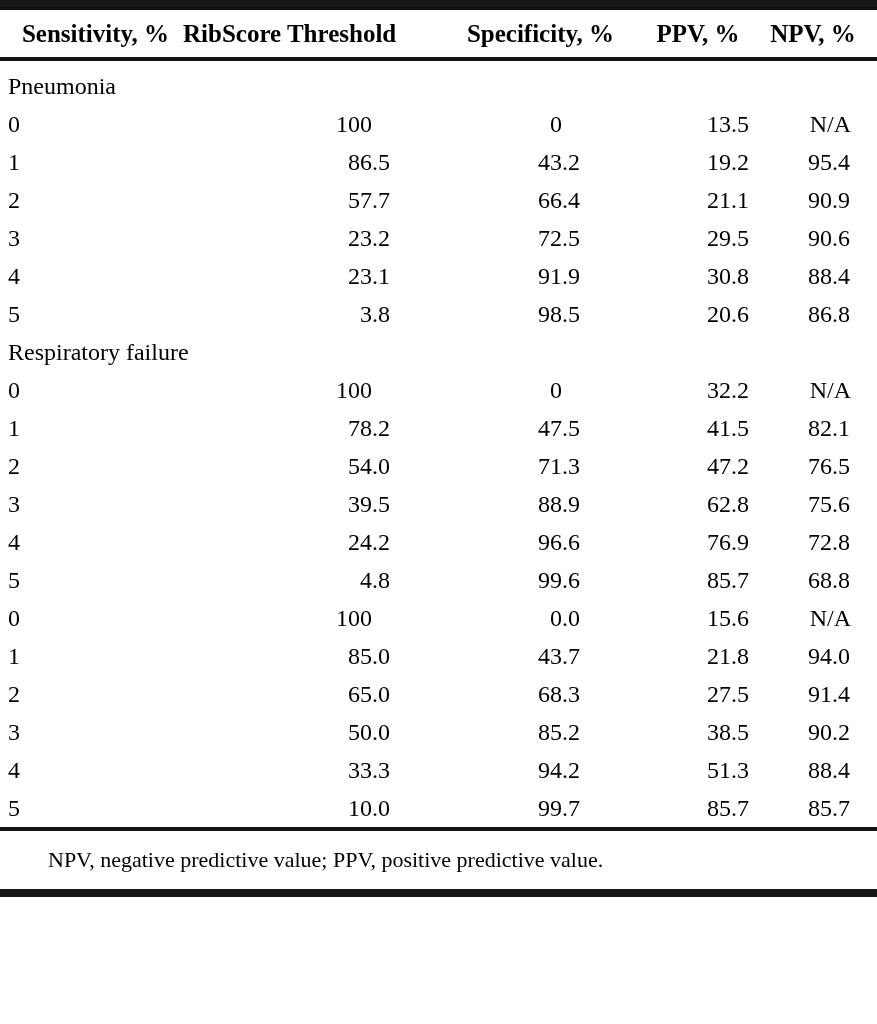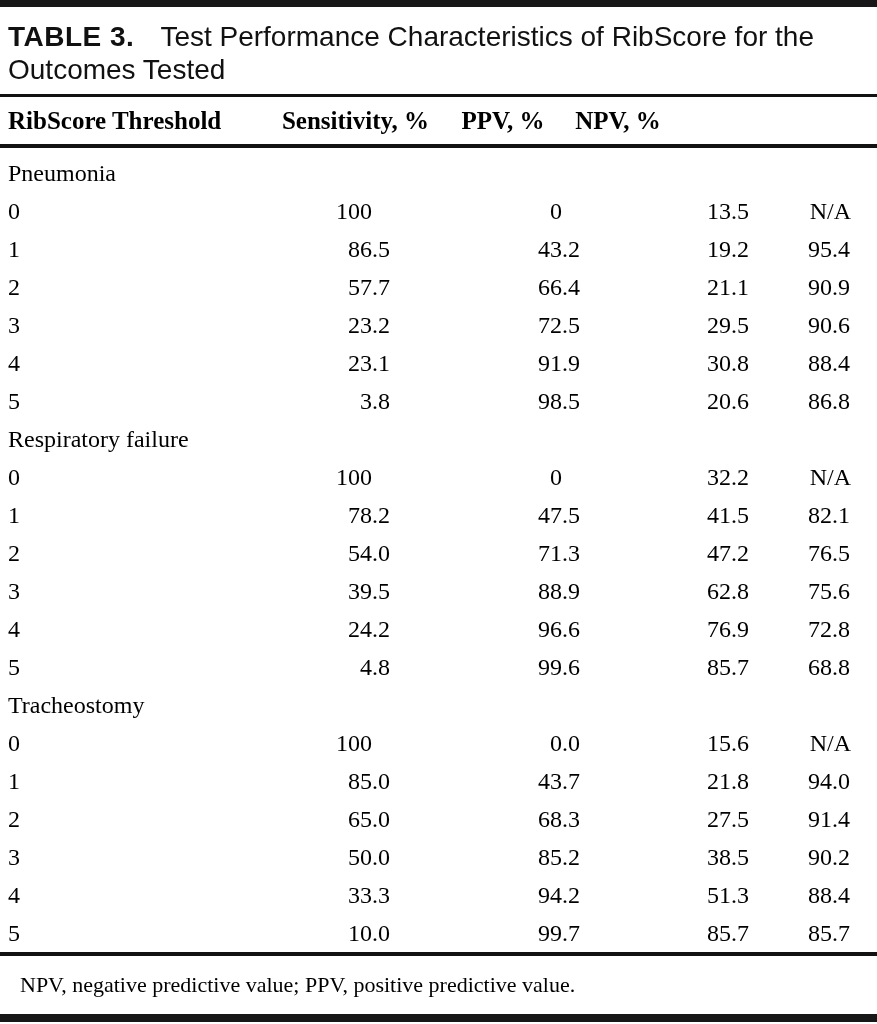--- a/index.html
+++ b/index.html
@@ -62,42 +62,39 @@
   .cell.c5 { padding-right: 17px; }
   .num { display: flex; width: 100%; }
   .num .i { flex: 1 1 auto; text-align: right; }
   .num .d { flex: 0 0 19px; width: 19px; text-align: left; }
   .num.na { display: block; text-align: right; }
 
   .footnote-wrap {
     height: 58px;
     display: flex;
     align-items: center;
-    padding-left: 20px;
+    padding-left: 48px;
     font-size: 22px;
     box-sizing: border-box;
   }
 </style>
 </head>
 <body>
 
 <div class="page">
 
   <div class="bar top"></div>
 
-  <div class="title">
-    <div><span class="tlabel">TABLE 3.</span><span>Test Performance Characteristics of RibScore for the</span></div>
-    <div>Outcomes Tested</div>
-  </div>
 
   <div class="rule r1"></div>
 
   <div class="hrow">
+    <div class="c c2 h">Sensitivity, %</div>
     <div class="c c1 h">RibScore Threshold</div>
-    <div class="c c2 h">Sensitivity, %</div>
+    <div class="c c3 h">Specificity, %</div>
     <div class="c c4 h">PPV, %</div>
     <div class="c c5 h">NPV, %</div>
   </div>
 
   <div class="rule r2"></div>
 
   <div class="tbody" id="tbody">
       <div class="row">
         <div class="c c1 section">Pneumonia</div>
       </div>
@@ -416,23 +413,20 @@
           </span>
         </div>
         <div class="c cell c5">
           <span class="num">
             <span class="i">68</span>
             <span class="d">.8</span>
           </span>
         </div>
       </div>
       <div class="row">
-        <div class="c c1 section">Tracheostomy</div>
-      </div>
-      <div class="row">
         <div class="c c1">0</div>
         <div class="c cell c2">
           <span class="num">
             <span class="i">100</span>
             <span class="d"></span>
           </span>
         </div>
         <div class="c cell c3">
           <span class="num">
             <span class="i">0</span>

